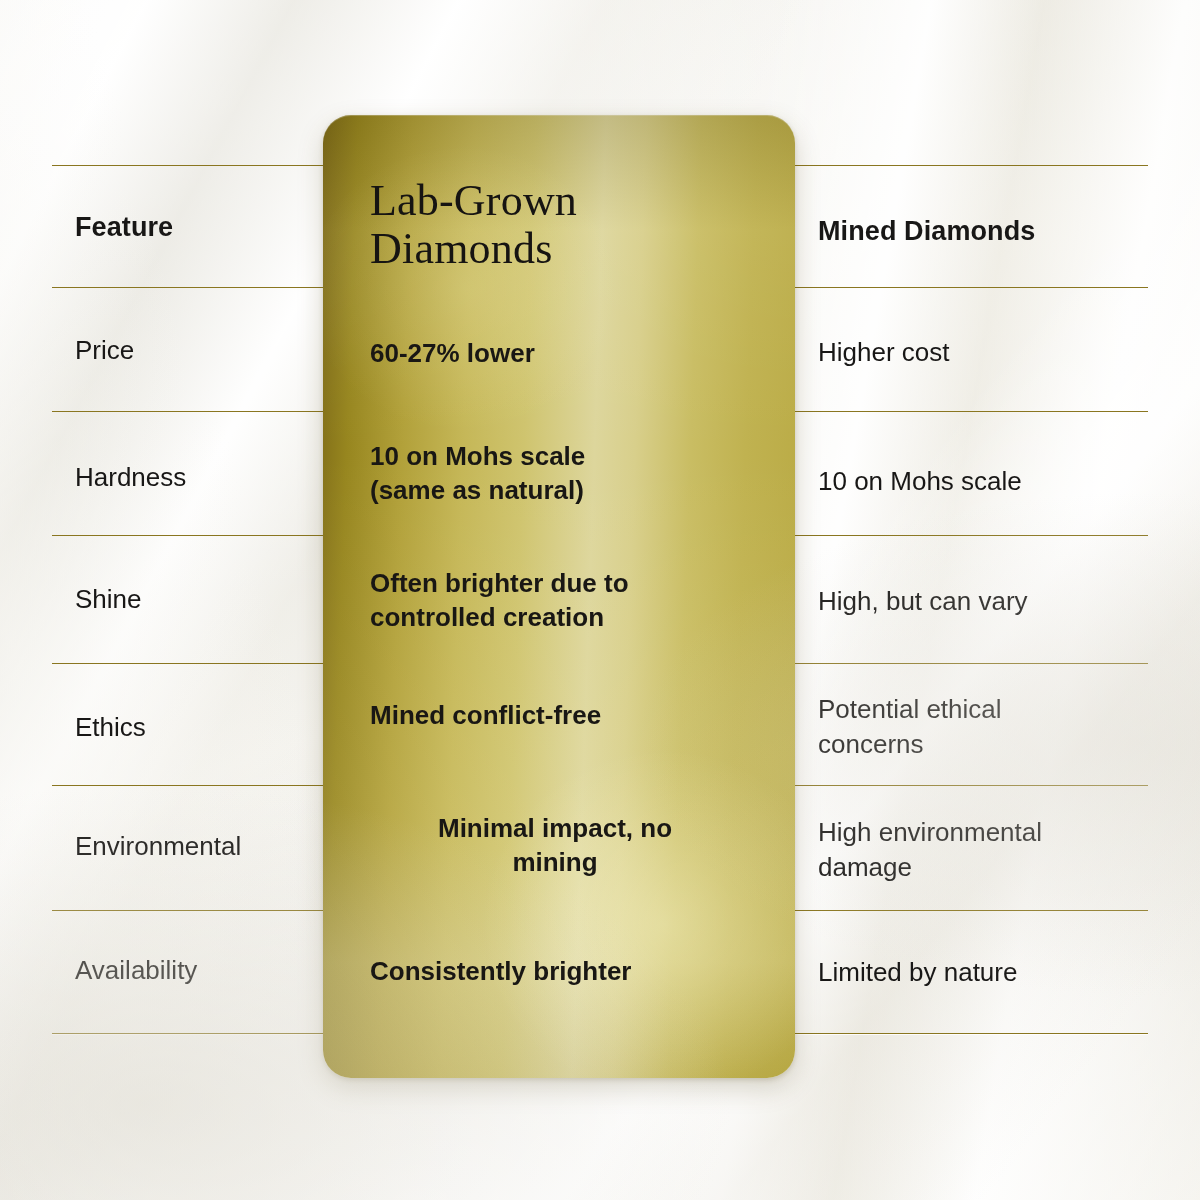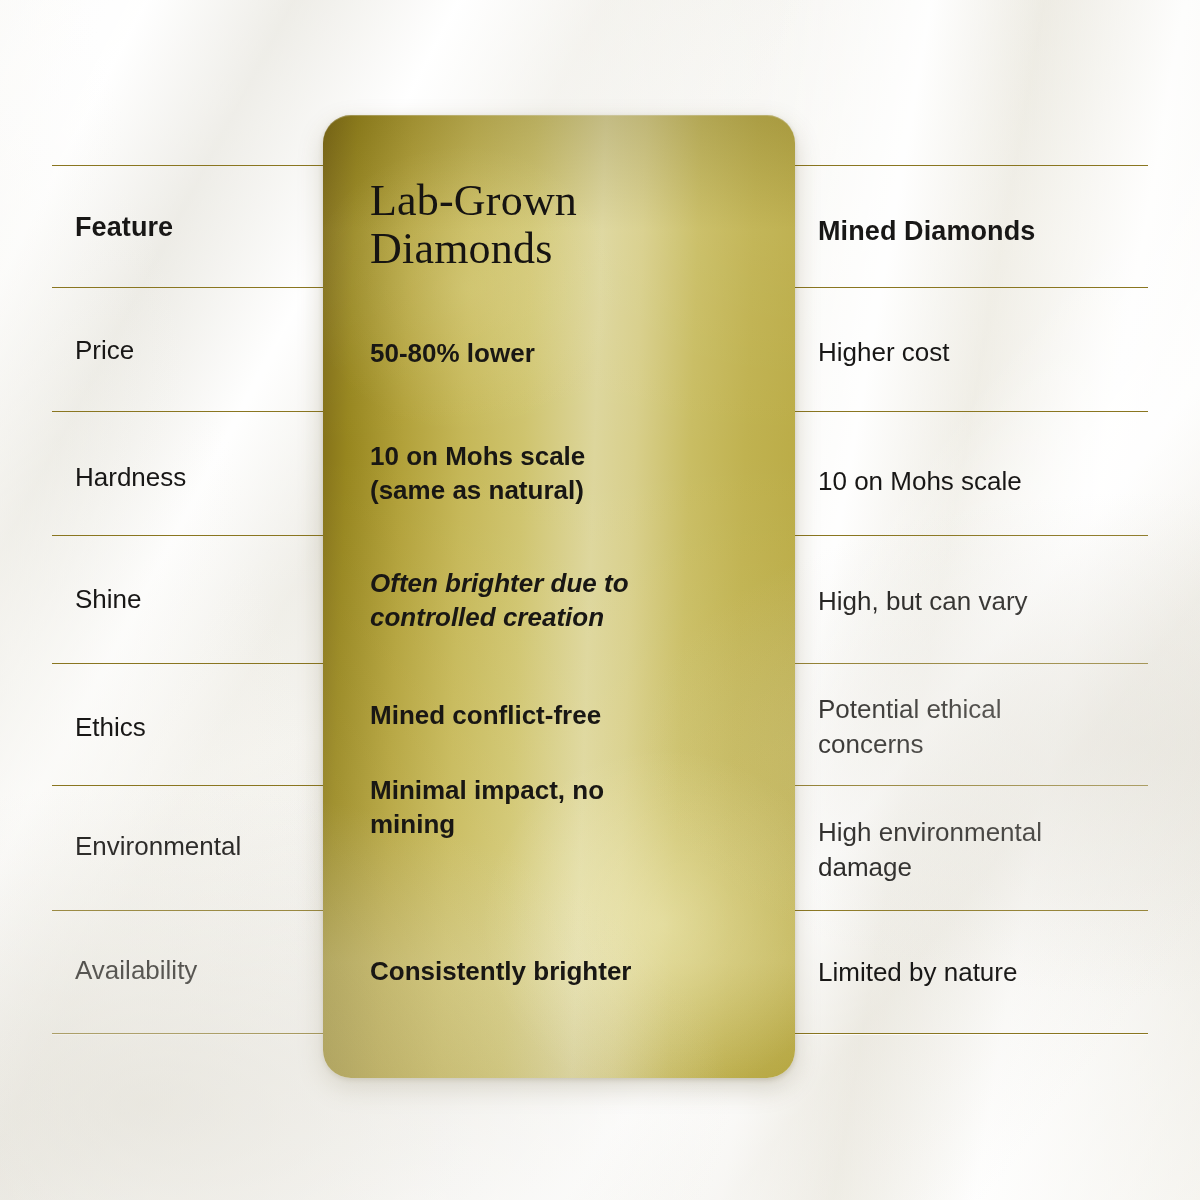--- a/index.html
+++ b/index.html
@@ -192,31 +192,31 @@
 
     <div class="row" style="top:1033px; height:0;"></div>
   </div>
 
   <div id="goldcard">
     <div class="card-inner">
 
       <div class="card-title">Lab-Grown
 Diamonds</div>
 
-      <div class="card-cell" style="top:222px;">50-80% lower</div>
+      <div class="card-cell" style="top:222px;">60-27% lower</div>
 
       <div class="card-cell" style="top:325px;">10 on Mohs scale
 (same as natural)</div>
 
-      <div class="card-cell" style="top:452px;font-style:italic;">Often brighter due to
+      <div class="card-cell" style="top:452px;">Often brighter due to
 controlled creation</div>
 
       <div class="card-cell" style="top:584px;">Mined conflict-free</div>
 
-      <div class="card-cell" style="top:659px;">Minimal impact, no
+      <div class="card-cell" style="top:697px;text-align:center;">Minimal impact, no
 mining</div>
 
       <div class="card-cell" style="top:840px;">Consistently brighter</div>
 
     </div>
   </div>
 
 </div>
 
 </body></html>

